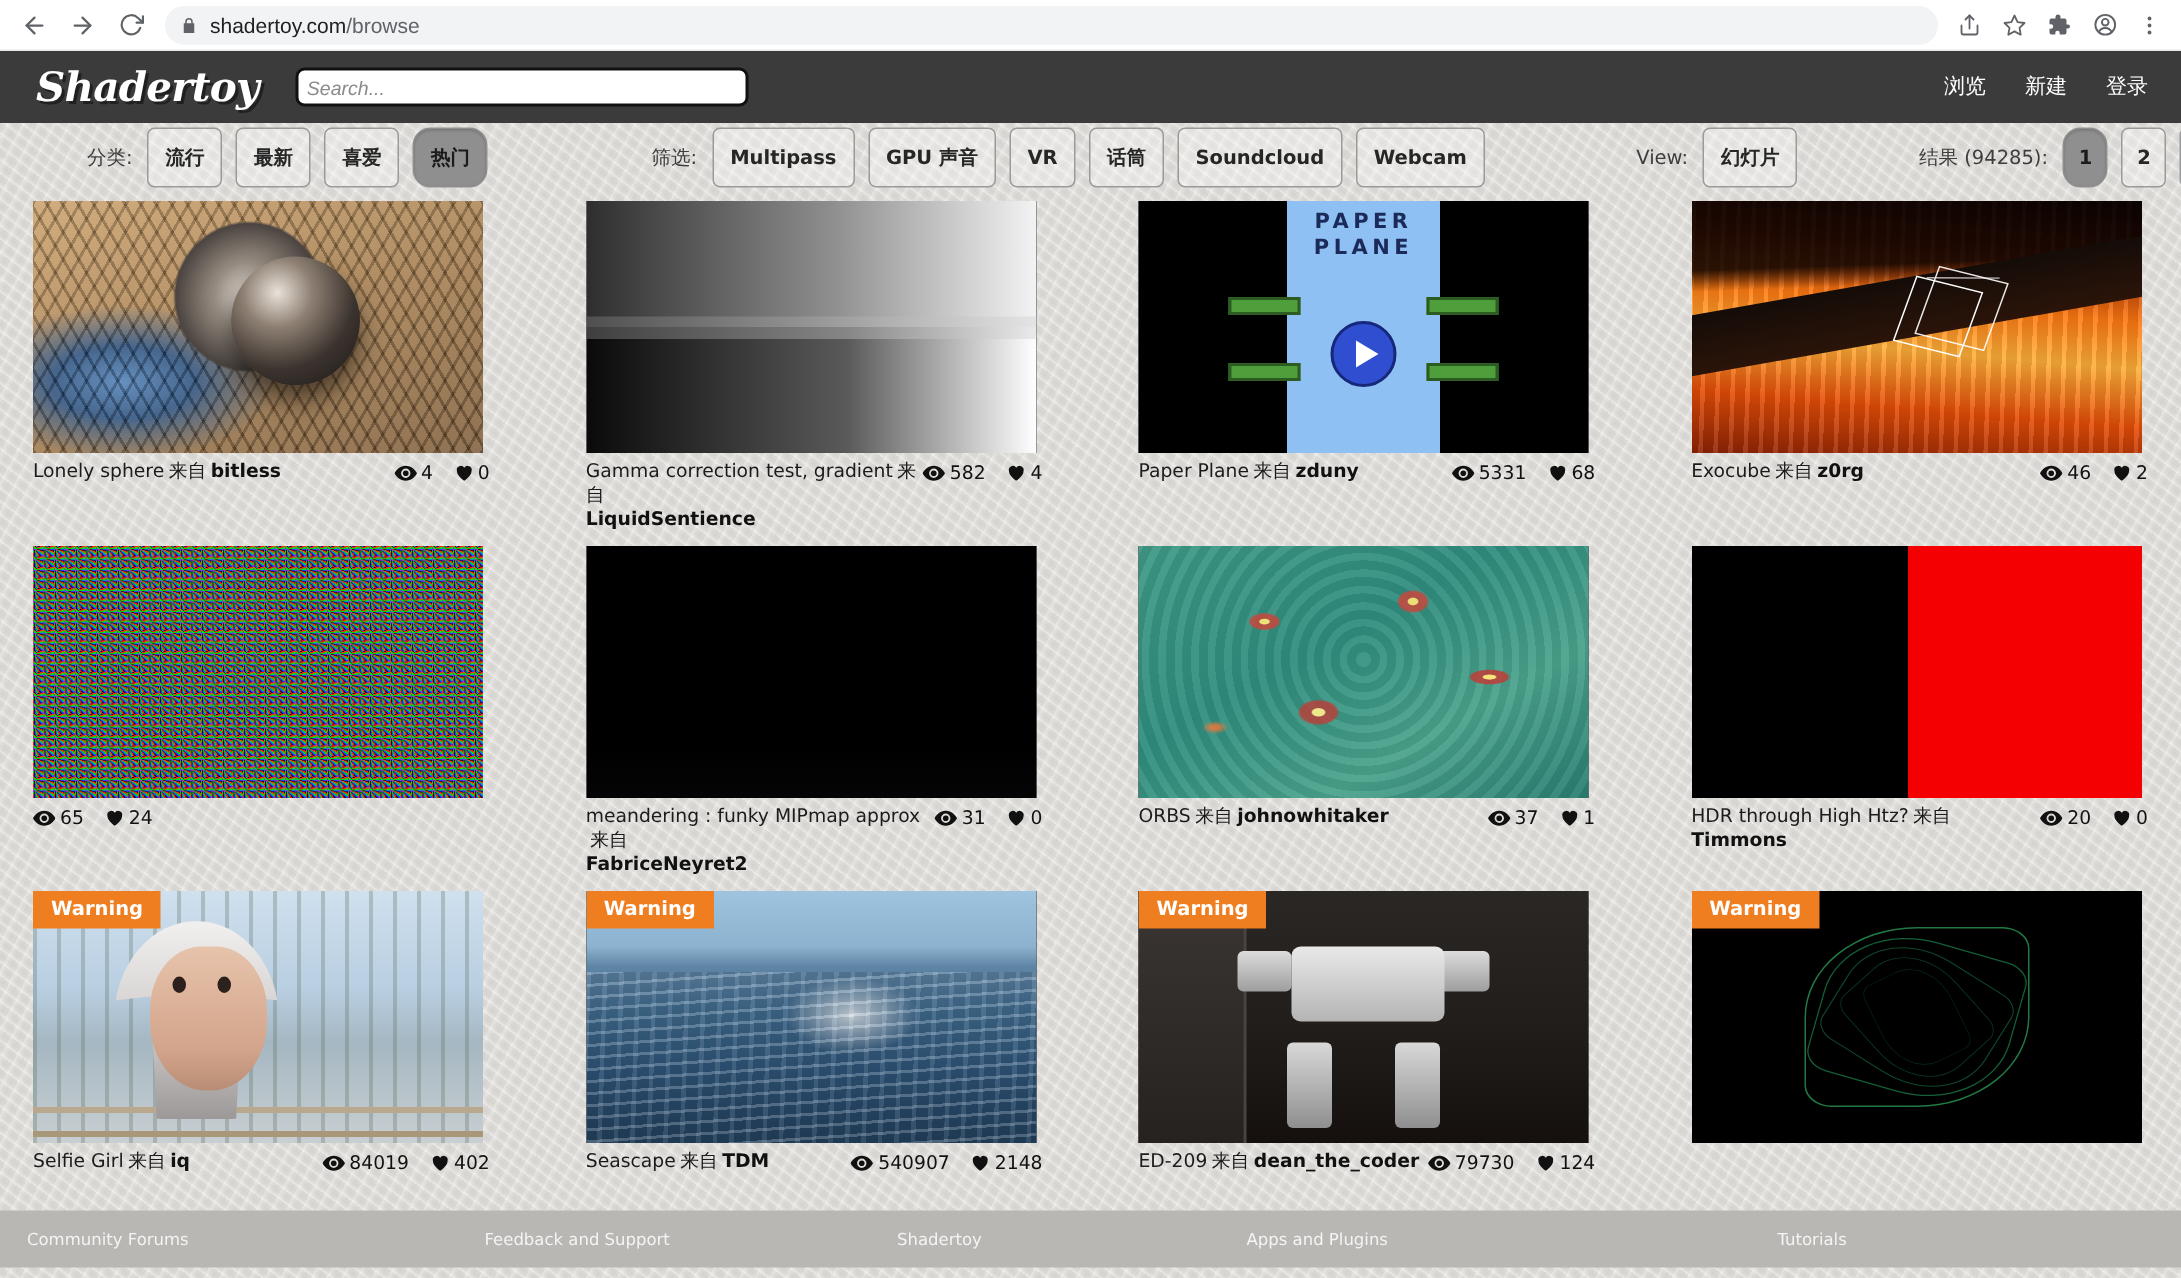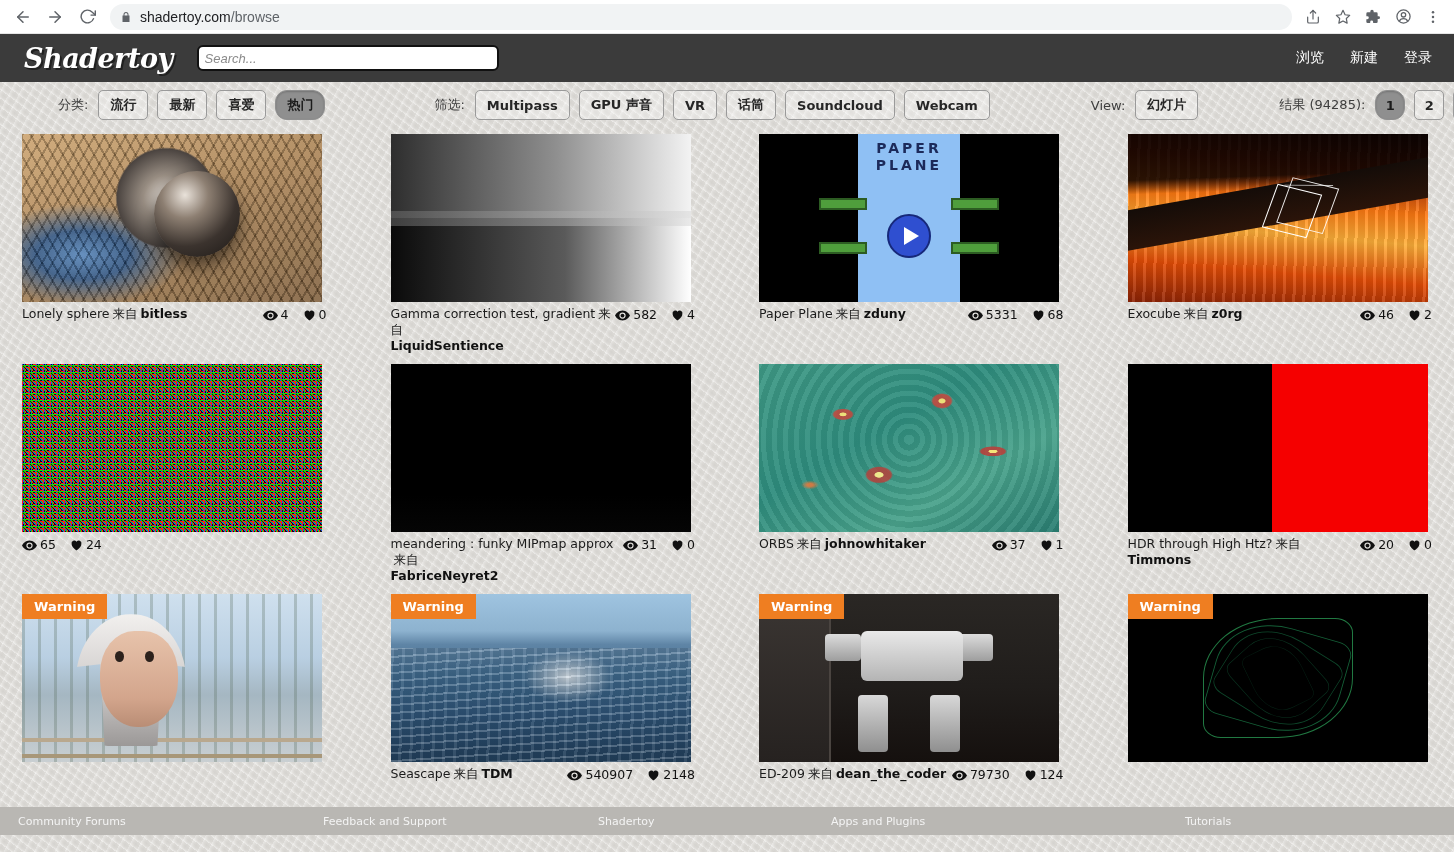--- a/index.html
+++ b/index.html
@@ -134,21 +134,21 @@
     font-size: 13px;
     color: #3d3d3d;
     margin-right: 10px;
     font-family: "DejaVu Sans", sans-serif;
     white-space: nowrap;
   }
   .chip {
     display: inline-flex;
     align-items: center;
     justify-content: center;
-    height: 30px;
+    height: 40px;
     padding: 0 11px;
     margin-right: 9px;
     border: 1px solid #9a9a9a;
     border-radius: 5px;
     background: rgba(255,255,255,0.30);
     color: #262626;
     font-size: 13px;
     font-weight: 700;
     font-family: "DejaVu Sans", sans-serif;
     white-space: nowrap;
@@ -220,23 +220,23 @@
     white-space: nowrap;
     padding-top: 1px;
   }
   .stat { display: inline-flex; align-items: center; gap: 3px; }
   .stat svg { display:block; }
   .stat span { font-size: 12.5px; color:#111; }
 
   
   .footer {
     position: absolute;
-    bottom: 17px; left: 0;
+    bottom: 7px; left: 0;
     width: 1454px;
-    height: 28px;
+    height: 38px;
     background: #b9b7b3;
     display: flex;
     align-items: center;
     font-size: 11px;
     color: #f2f2f2;
   }
   .footer a {
     color: #f4f4f4;
     text-decoration: none;
     font-family: "DejaVu Sans", sans-serif;
@@ -784,20 +784,40 @@
         <div class="warning-badge">Warning</div>
         <div class="art art-selfie">
           <div class="trees"></div>
             <div class="rail"></div>
           <div class="hood"></div>
             <div class="head"></div>
           <div class="eye l"></div>
             <div class="eye r"></div>
         </div>
       </div>
+      <div class="caption">
+        <div class="cap-left">
+          <span class="cap-title">Selfie Girl</span><span class="cap-from">来自</span><span class="cap-author">iq</span>
+        </div>
+        <div class="cap-stats">
+          <span class="stat">
+            <svg width="15" height="11" viewBox="0 0 24 16" fill="#111">
+                <path d="M12 0C6 0 1.7 4.6 0 8c1.7 3.4 6 8 12 8s10.3-4.6 12-8c-1.7-3.4-6-8-12-8zm0 13a5 5 0 1 1 0-10 5 5 0 0 1 0 10z"></path>
+                <circle cx="12" cy="8" r="3"></circle>
+              </svg>
+            <span>84019</span>
+          </span>
+          <span class="stat">
+            <svg width="13" height="12" viewBox="0 0 24 22" fill="#111">
+                <path d="M12 21s-9-5.7-9-12A5 5 0 0 1 12 5a5 5 0 0 1 9 4c0 6.3-9 12-9 12z"></path>
+              </svg>
+            <span>402</span>
+          </span>
+        </div>
+      </div>
     </div>
 
     <div class="card">
       <div class="thumb">
         <div class="warning-badge">Warning</div>
         <div class="art art-sea">
           <div class="sun"></div>
             <div class="waves"></div>
         </div>
       </div>

